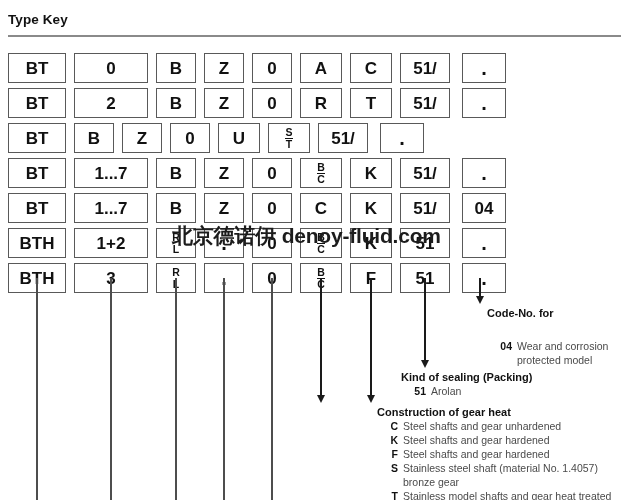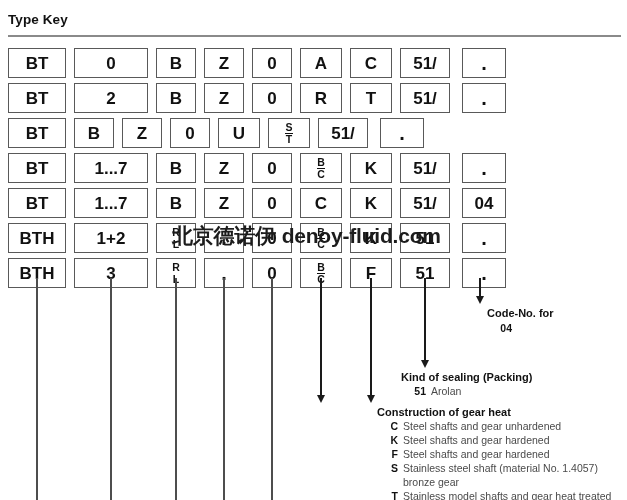--- a/index.html
+++ b/index.html
@@ -43,21 +43,21 @@
   }
 
   
   #typekey-table {
     position: absolute;
     left: 8px;
     top: 48px;
   }
   .key-row {
     display: flex;
-    align-items: flex-start;
+    align-items: flex-end;
     height: 35px;
   }
   .key-cell {
     box-sizing: border-box;
     height: 30px;
     border: 1.6px solid #595959;
     background: #ffffff;
     display: flex;
     align-items: center;
     justify-content: center;
@@ -154,21 +154,21 @@
   .annot-entry .ae-text .cont {
     display: block;
   }
 
   
   #annot-code .ae-code { width: 15px; }
   #annot-sealing .ae-code { width: 15px; }
   #annot-gear .ae-code { width: 11px; }
 
   #annot-code { left: 487px; top: 307px; width: 140px; }
-  #annot-code .annot-title { margin-bottom: 1px; }
+  #annot-code .annot-title { margin-bottom: 19px; }
   #annot-code .annot-entry { margin-left: 10px; }
   #annot-code .ae-text .cont { margin-left: 0; }
 
   #annot-sealing { left: 401px; top: 371px; width: 240px; }
   #annot-sealing .annot-entry { margin-left: 10px; }
 
   #annot-gear { left: 377px; top: 406px; width: 250px; }
   #annot-gear .annot-entry { margin-left: 10px; }
 
   
@@ -312,20 +312,24 @@
       <div class="leader-arrow" style="left: 424.3px; top: 278px; height: 83px;"></div>
       <div class="leader-arrow" style="left: 479.3px; top: 278px; height: 19px;"></div>
     </div>
 
   <div class="annot" id="annot-code">
     <div class="annot-title">
       <span>Code-No. for</span><br>
     </div>
     <div class="annot-entry">
       <span class="ae-code">04</span>
+      <span class="ae-text">
+        <span>Wear and corrosion</span>
+        <span class="cont">protected model</span>
+      </span>
     </div>
   </div>
 
   <div class="annot" id="annot-sealing">
     <div class="annot-title">Kind of sealing (Packing)</div>
     <div class="annot-entry">
       <span class="ae-code">51</span>
       <span class="ae-text">Arolan</span>
     </div>
   </div>

